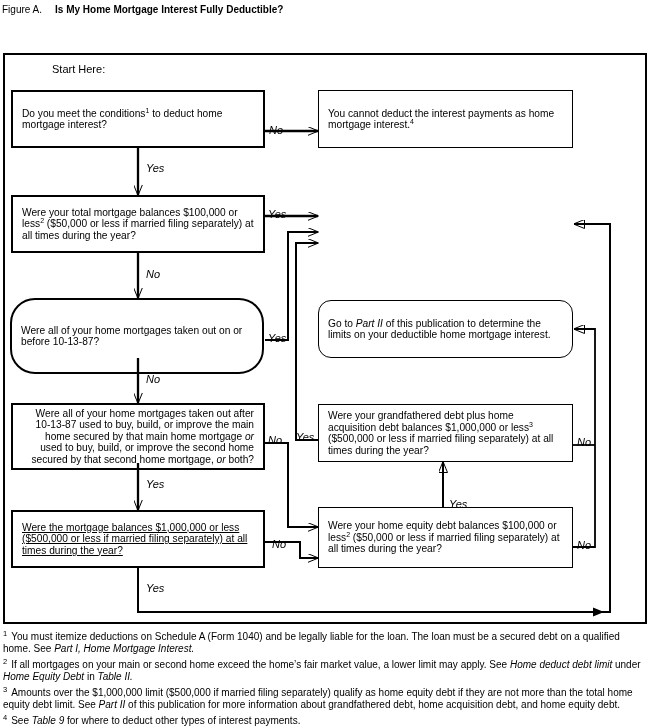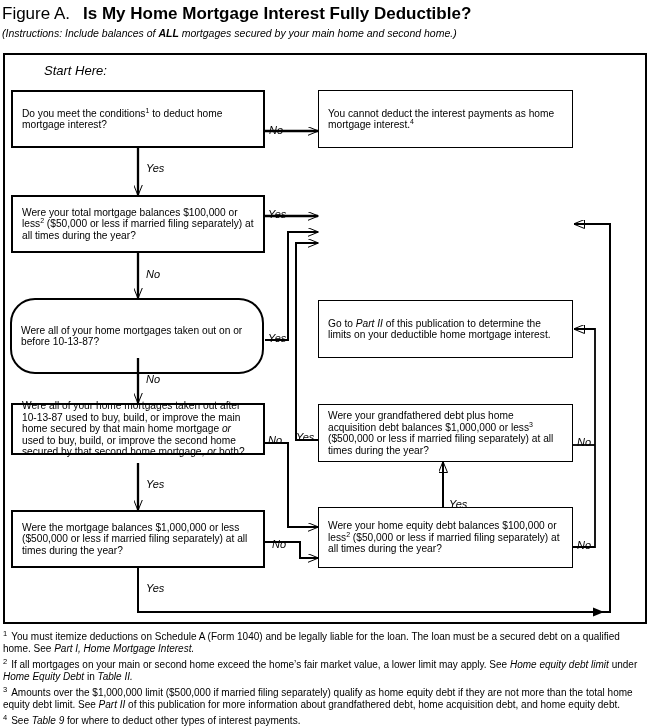--- a/index.html
+++ b/index.html
@@ -1,23 +1,23 @@
 <!DOCTYPE html>
 <html><head>
 <meta charset="utf-8">
 <style>
   html,body{margin:0;padding:0;background:#fff;}
   .page{position:relative;width:653px;height:726px;background:#ffffff;
         font-family:"Liberation Sans","DejaVu Sans",sans-serif;color:#000;overflow:hidden;}
-  .figure-title{position:absolute;left:2px;top:4px;font-size:17px;white-space:nowrap;}
+  .figure-title{position:absolute;left:2px;top:4px;font-size:10px;white-space:nowrap;}
   .figure-title .bold{font-weight:bold;margin-left:13px;}
   .instructions{position:absolute;left:2px;top:27px;font-size:10.5px;font-style:italic;white-space:nowrap;}
   .frame{position:absolute;left:3px;top:53px;width:644px;height:571px;
          border:2px solid #000;box-sizing:border-box;background:#fff;}
-  .start-here{position:absolute;left:44px;top:63px;font-size:13px;font-style:italic;z-index:3;}
+  .start-here{position:absolute;left:52px;top:63px;font-size:11px;z-index:3;}
   .box{position:absolute;background:#fff;border:2px solid #000;box-sizing:border-box;
        display:flex;align-items:center;padding:2px 9px;font-size:10.2px;line-height:11.5px;z-index:1;}
   .box.thin{border-width:1.5px;}
   .box sup{font-size:7px;line-height:0;}
   .lbl{position:absolute;font-size:11px;font-style:italic;z-index:3;white-space:nowrap;margin-top:12px;}
   svg.wires{position:absolute;left:0;top:0;z-index:2;pointer-events:none;}
   svg.wires path{fill:none;stroke:#000;}
   .w-thick{stroke-width:2.3px;}
   .w-mid{stroke-width:2px;}
   .w-thin{stroke-width:1.8px;}
@@ -26,45 +26,44 @@
   .fn sup{font-size:7.5px;margin-right:4px;line-height:0;}
 </style>
 </head>
 <body>
 
 <div class="page">
 
   <div class="figure-title">
     <span>Figure A.</span><span class="bold">Is My Home Mortgage Interest Fully Deductible?</span>
   </div>
-  <div class="instructions">(Instructions: Include balances of <b>ALL</b> mortgages secured by your main home and second home.)</div>
 
   <div class="frame"></div>
   <div class="start-here">Start Here:</div>
 
   <div class="box" style="left:11px;top:90px;width:254px;height:58px;">
       <span>Do you meet the conditions<sup>1</sup> to deduct home mortgage interest?</span>
     </div>
   <div class="box" style="left:11px;top:195px;width:254px;height:58px;">
       <span>Were your total mortgage balances $100,000 or less<sup>2</sup> ($50,000 or less if married filing separately) at all times during the year?</span>
     </div>
   <div class="box" style="left:10px;top:298px;width:254px;height:76px;border-radius:25px;">
       <span>Were all of your home mortgages taken out on or before 10-13-87?</span>
     </div>
-  <div class="box" style="left:11px;top:403px;width:254px;height:52px;">
+  <div class="box" style="left:11px;top:403px;width:254px;height:67px;text-align:right;">
       <span>Were all of your home mortgages taken out after 10-13-87 used to buy, build, or improve the main home secured by that main home mortgage <i>or</i> used to buy, build, or improve the second home secured by that second home mortgage, <i>or</i> both?</span>
     </div>
-  <div class="box" style="left:11px;top:510px;width:254px;height:58px;">
+  <div class="box" style="left:11px;top:510px;width:254px;height:58px;text-decoration:underline;">
       <span>Were the mortgage balances $1,000,000 or less ($500,000 or less if married filing separately) at all times during the year?</span>
     </div>
 
   <div class="box thin" style="left:318px;top:90px;width:255px;height:58px;">
       <span>You cannot deduct the interest payments as home mortgage interest.<sup>4</sup></span>
     </div>
-  <div class="box thin" style="left:318px;top:300px;width:255px;height:58px;">
+  <div class="box thin" style="left:318px;top:300px;width:255px;height:58px;border-radius:13px;">
       <span>Go to <i>Part II</i> of this publication to determine the limits on your deductible home mortgage interest.</span>
     </div>
   <div class="box thin" style="left:318px;top:404px;width:255px;height:58px;">
       <span>Were your grandfathered debt plus home acquisition debt balances $1,000,000 or less<sup>3</sup> ($500,000 or less if married filing separately) at all times during the year?</span>
     </div>
   <div class="box thin" style="left:318px;top:507px;width:255px;height:61px;">
       <span>Were your home equity debt balances $100,000 or less<sup>2</sup> ($50,000 or less if married filing separately) at all times during the year?</span>
     </div>
 
   <svg class="wires" width="653" height="726" viewBox="0 0 653 726">
@@ -100,18 +99,18 @@
   <span class="lbl" style="left:146px;top:466px;">Yes</span>
   <span class="lbl" style="left:296px;top:419px;">Yes</span>
   <span class="lbl" style="left:577px;top:424px;">No</span>
   <span class="lbl" style="left:272px;top:526px;">No</span>
   <span class="lbl" style="left:146px;top:570px;">Yes</span>
   <span class="lbl" style="left:449px;top:486px;">Yes</span>
   <span class="lbl" style="left:577px;top:527px;">No</span>
 
   <div class="footnotes">
     <div class="fn"><sup>1</sup><span>You must itemize deductions on Schedule A (Form 1040) and be legally liable for the loan. The loan must be a secured debt on a qualified home. See <i>Part I, Home Mortgage Interest.</i></span></div>
-    <div class="fn"><sup>2</sup><span>If all mortgages on your main or second home exceed the home’s fair market value, a lower limit may apply. See <i>Home equity debt limit</i> under <i>Home Equity Debt</i> in <i>Table II.</i></span></div>
+    <div class="fn"><sup>2</sup><span>If all mortgages on your main or second home exceed the home’s fair market value, a lower limit may apply. See <i>Home deduct debt limit</i> under <i>Home Equity Debt</i> in <i>Table II.</i></span></div>
     <div class="fn"><sup>3</sup><span>Amounts over the $1,000,000 limit ($500,000 if married filing separately) qualify as home equity debt if they are not more than the total home equity debt limit. See <i>Part II</i> of this publication for more information about grandfathered debt, home acquisition debt, and home equity debt.</span></div>
     <div class="fn"><sup>4</sup><span>See <i>Table 9</i> for where to deduct other types of interest payments.</span></div>
   </div>
 
 </div>
 
 </body></html>

